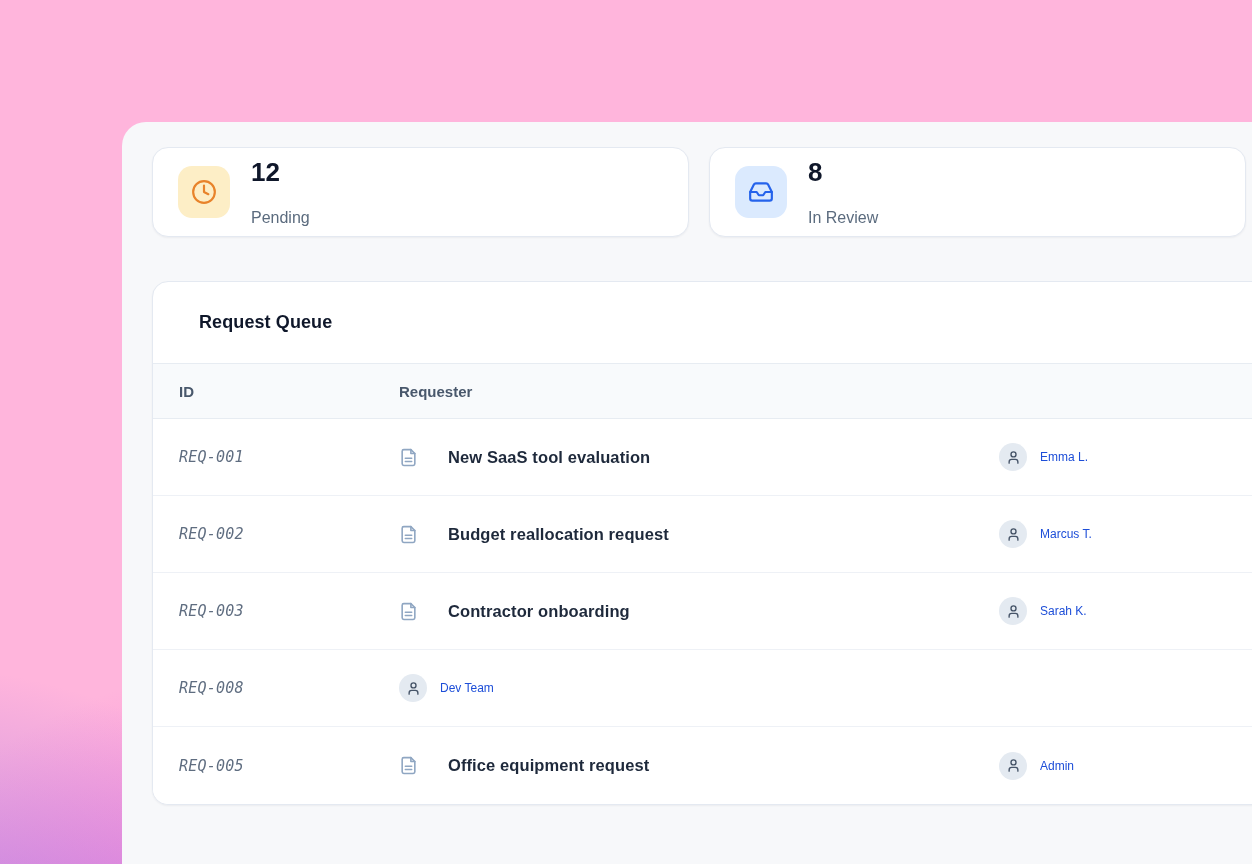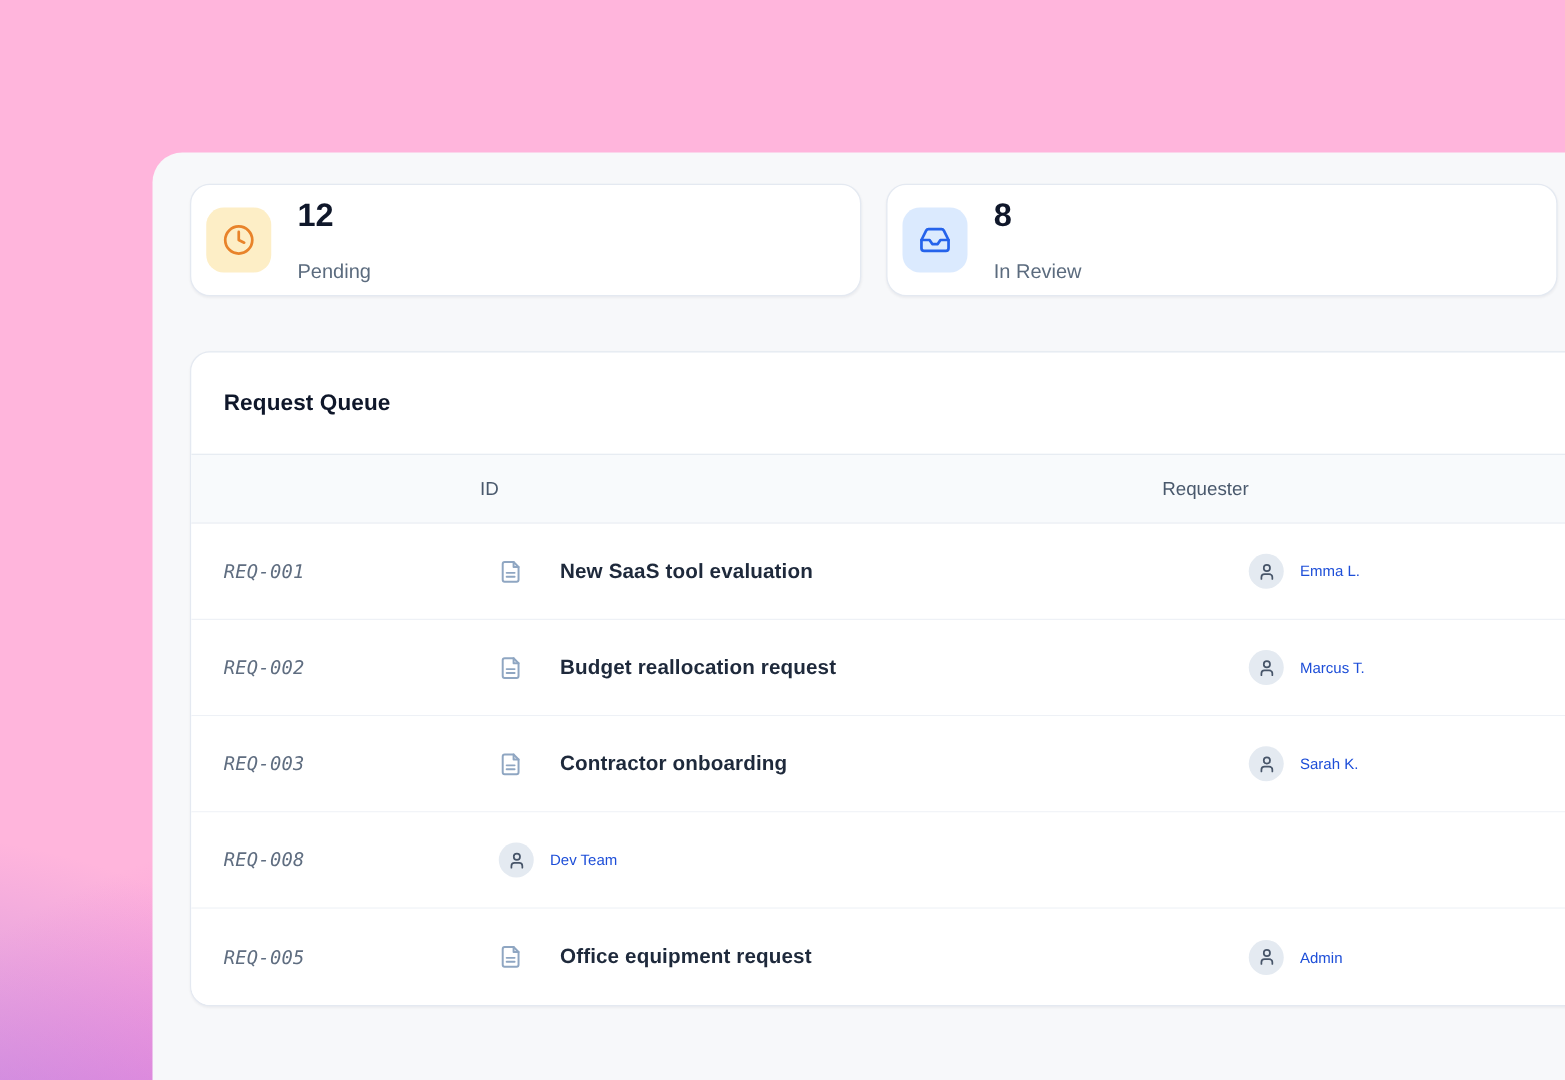--- a/index.html
+++ b/index.html
@@ -19,47 +19,47 @@
   }
 
   .stats-row {
     display:flex; gap:20px;
     width:1094px; margin:25px 0 0 30px;
   }
   .stat-card {
     flex:1; height:90px; background:#ffffff;
     border:1px solid #e4e9f1; border-radius:16px;
     box-shadow:0 1px 2px rgba(15,23,42,.05);
-    display:flex; align-items:center; padding-left:12px; gap:21px;
+    display:flex; align-items:center; padding-left:25px; gap:21px;
   }
   .stat-icon {
     width:52px; height:52px; border-radius:14px;
     display:flex; align-items:center; justify-content:center; flex:0 0 auto;
   }
   .stat-icon.amber { background:#fdeec6; color:#e8832a; }
   .stat-icon.blue  { background:#dbeafe; color:#2563eb; }
   .stat-value { font-size:26px; font-weight:bold; color:#0f172a; line-height:1.2; }
   .stat-label { font-size:16px; color:#5b6b7e; margin-top:21px; }
 
   .queue-card {
     margin:44px 0 0 30px; width:1132px;
     background:#ffffff; border:1px solid #e4e9f1;
     border-radius:16px; overflow:hidden;
     box-shadow:0 1px 2px rgba(15,23,42,.05);
   }
   .queue-title-row { height:81px; display:flex; align-items:center; padding-left:26px; }
-  .queue-title { font-size:18px; font-weight:bold; color:#0f172a; letter-spacing:.1px; }
+  .queue-title { font-size:18px; font-weight:bold; color:#0f172a; letter-spacing:.1px;margin-left:20px; }
 
   .grid-cols { display:grid; grid-template-columns:220px 600px 1fr; align-items:center; padding-left:26px; }
 
   .thead {
     height:56px; background:#f8fafc;
     border-top:1px solid #e7ecf2; border-bottom:1px solid #e7ecf2;
   }
-  .th { font-size:15px; font-weight:normal; color:#49586c;text-align:right; }
+  .th { font-size:15px; font-weight:bold; color:#49586c; }
 
   .trow { height:77px; border-bottom:1px solid #eef1f6; background:#ffffff; }
   .trow:last-child { border-bottom:none; }
 
   .cell-id {
     font-family:"DejaVu Sans Mono", monospace;
     font-size:15px; color:#5f6d80; letter-spacing:.2px;font-style:italic;
   }
   .cell-request { display:flex; align-items:center; gap:30px; }
   .doc-icon { color:#8fa6c2; display:flex; flex:0 0 auto; }

